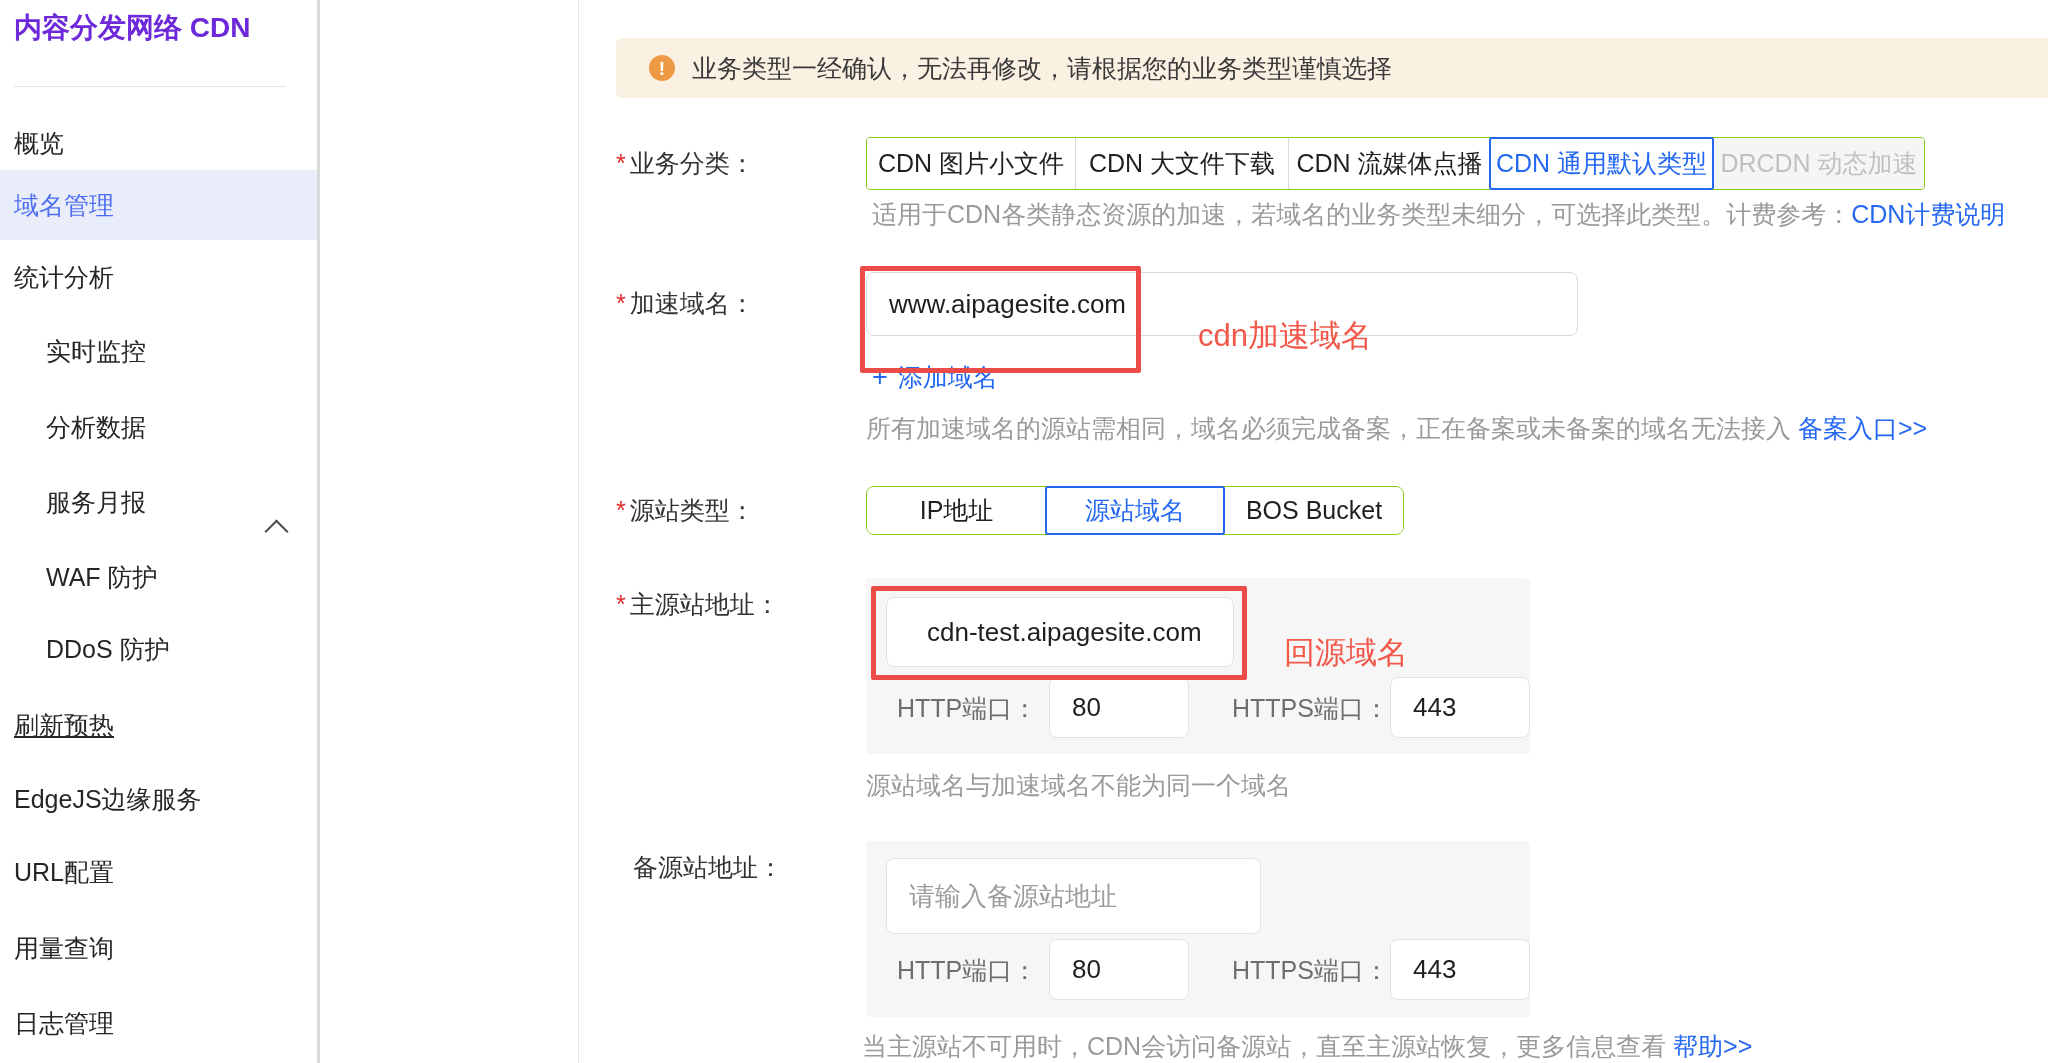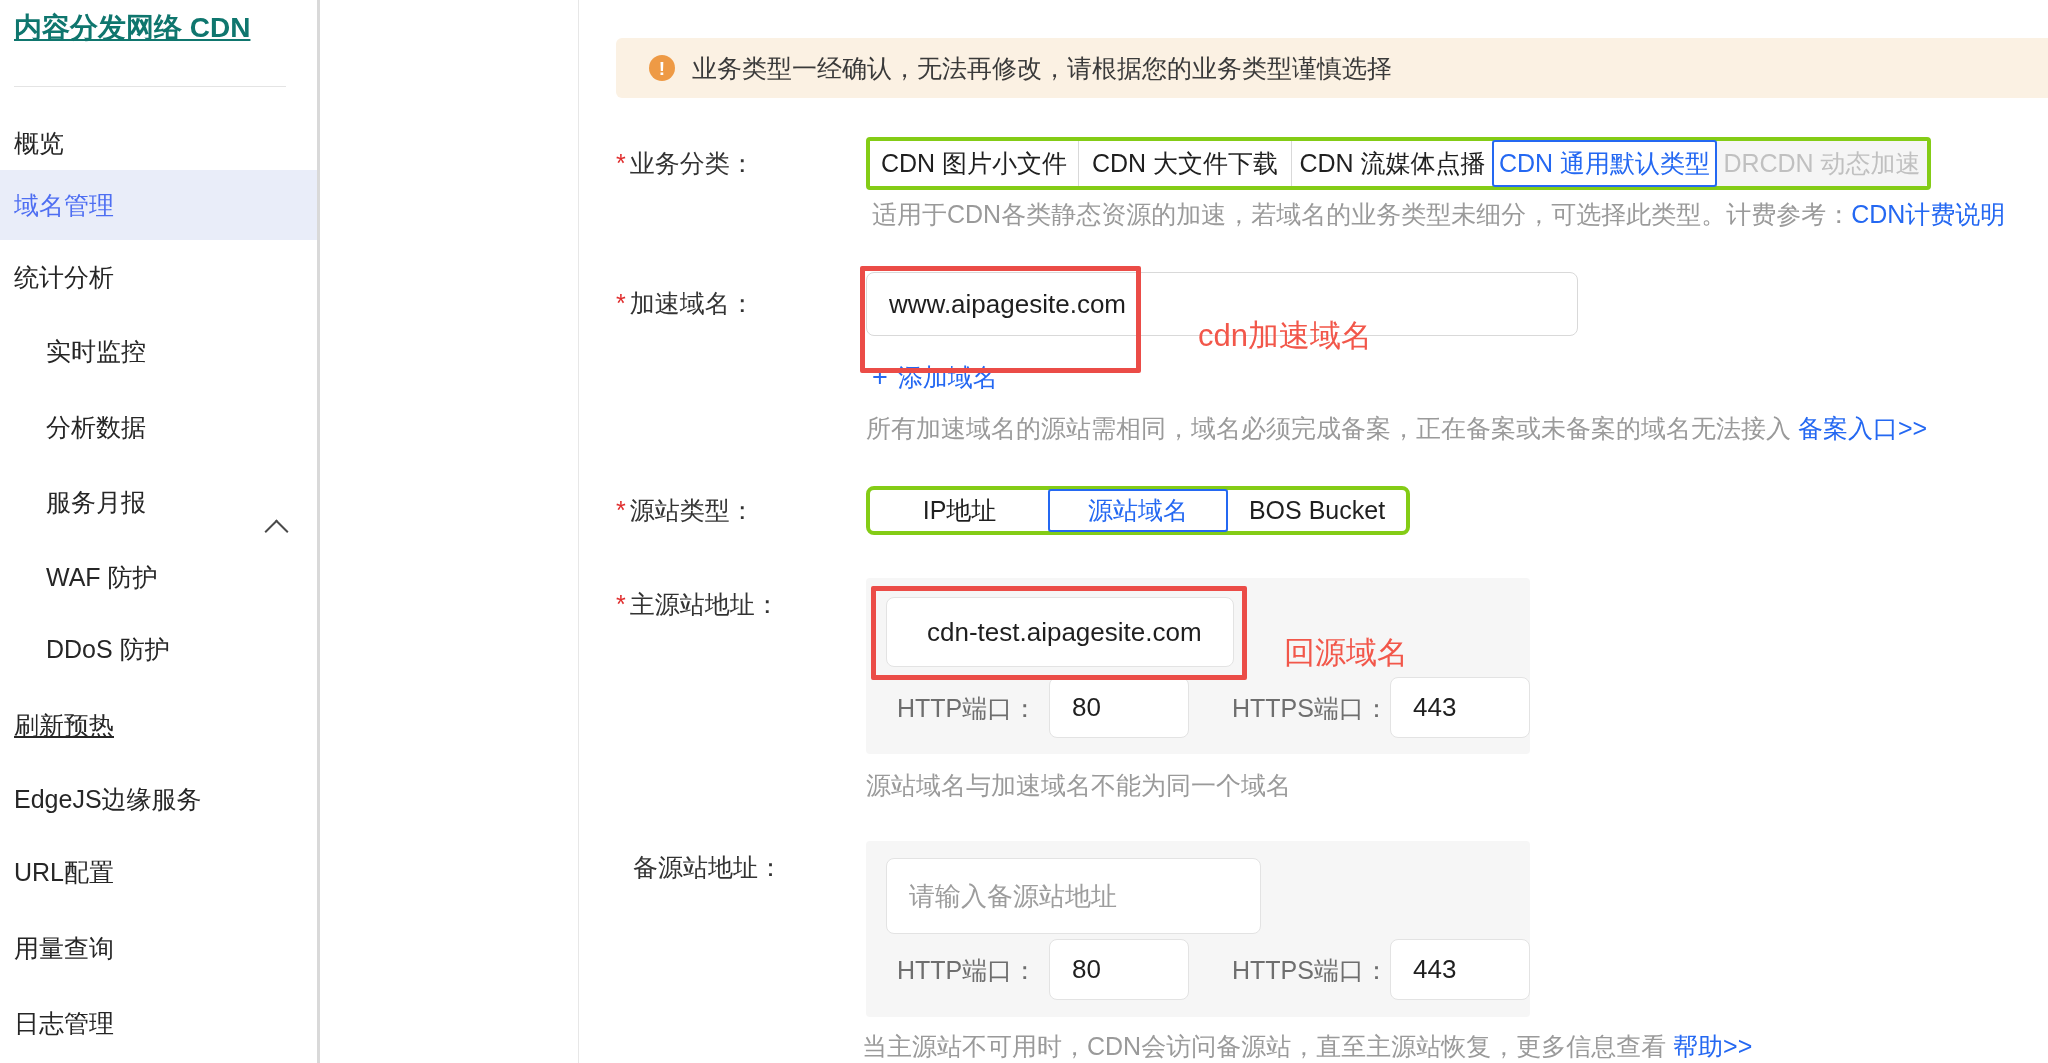--- a/index.html
+++ b/index.html
@@ -4,21 +4,21 @@
 <style>
   html,body{margin:0;padding:0;background:#fff;}
   #app{position:relative;width:2048px;height:1063px;background:#fff;overflow:hidden;
        font-family:"Liberation Sans","DejaVu Sans",sans-serif;color:#262626;}
 
   
   .sidebar{position:absolute;left:0;top:0;width:318px;height:1063px;background:#fff;}
   .sidebar-edge{position:absolute;left:317px;top:0;width:3px;height:1063px;background:#d9d9d9;}
   .gutter-divider{position:absolute;left:578px;top:0;width:1px;height:1063px;background:#e7e7e7;}
   .side-title{position:absolute;left:14px;top:6px;height:44px;line-height:44px;
-              font-size:28px;font-weight:bold;color:#0f766e;text-decoration:underline;}
+              font-size:28px;font-weight:bold;color:#6d28d9;}
   .side-divider{position:absolute;left:14px;top:86px;width:272px;height:1px;background:#e4e4e4;}
   .si{position:absolute;left:0;width:318px;height:56px;line-height:56px;padding-left:14px;
       box-sizing:border-box;font-size:25px;color:#262626;cursor:pointer;white-space:nowrap;}
   .si.sub{padding-left:46px;}
   .si.active{top:170px;height:70px;line-height:70px;background:#e9edf9;color:#4e6ef2;}
   .chev{position:absolute;left:268px;width:15px;height:15px;border-right:2.5px solid #4a4a4a;
         border-bottom:2.5px solid #4a4a4a;}
   .chev.up{transform:rotate(-135deg);}
 
   
@@ -30,21 +30,21 @@
   .banner-text{position:absolute;left:76px;top:0;height:60px;line-height:60px;font-size:25px;color:#3a3a3a;}
 
   
   .row-label{position:absolute;left:616px;height:36px;line-height:36px;font-size:25px;color:#333;white-space:nowrap;}
   .req{color:#e02d2d;margin-right:4px;font-size:25px;}
   .row-label.no-req{left:633px;}
   .helper{position:absolute;height:30px;line-height:30px;font-size:25px;color:#9a9a9a;white-space:nowrap;}
   .link{color:#2468f2;cursor:pointer;text-decoration:none;}
 
   
-  .btn-group{position:absolute;display:flex;background:#fff;border:4px solid #84cc16;
+  .btn-group{position:absolute;display:flex;background:#fff;border:1px solid #84cc16;
              border-radius:4px;box-sizing:border-box;}
   .seg{display:flex;align-items:center;justify-content:center;font-size:25px;color:#1f1f1f;
        box-sizing:border-box;border-left:1px solid #d9d9d9;background:#fff;cursor:pointer;white-space:nowrap;}
   .seg:first-child{border-left:none;border-radius:3px 0 0 3px;}
   .seg:last-child{border-radius:0 3px 3px 0;}
   .seg.selected{position:relative;z-index:2;margin:-1px;border:2px solid #2468f2;border-radius:3px;
                 color:#2468f2;background:#fff;}
   .seg.disabled{background:#f5f5f5;color:#c0c0c0;cursor:not-allowed;}
   .group-business{left:866px;top:137px;height:53px;}
   .group-business .seg:nth-child(1){width:208px;}

